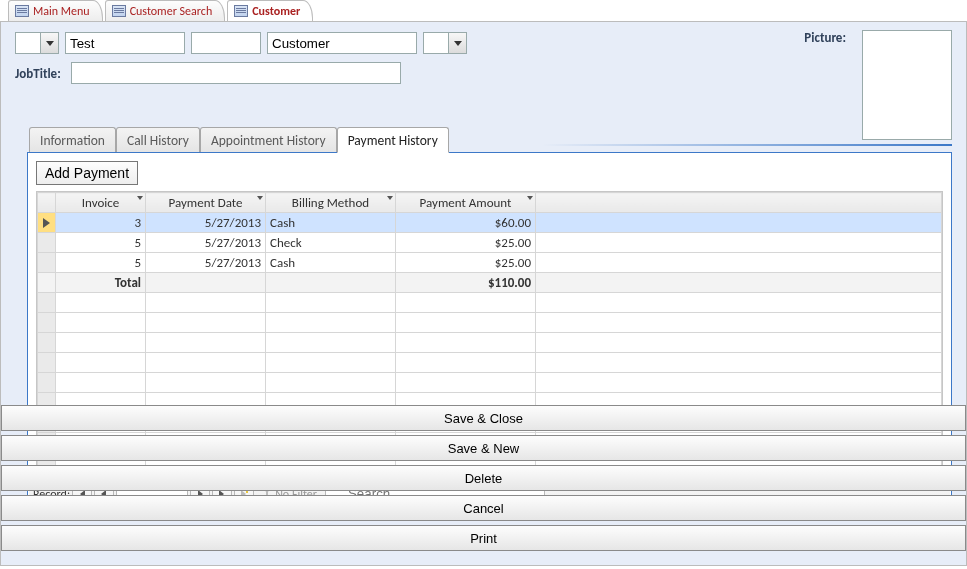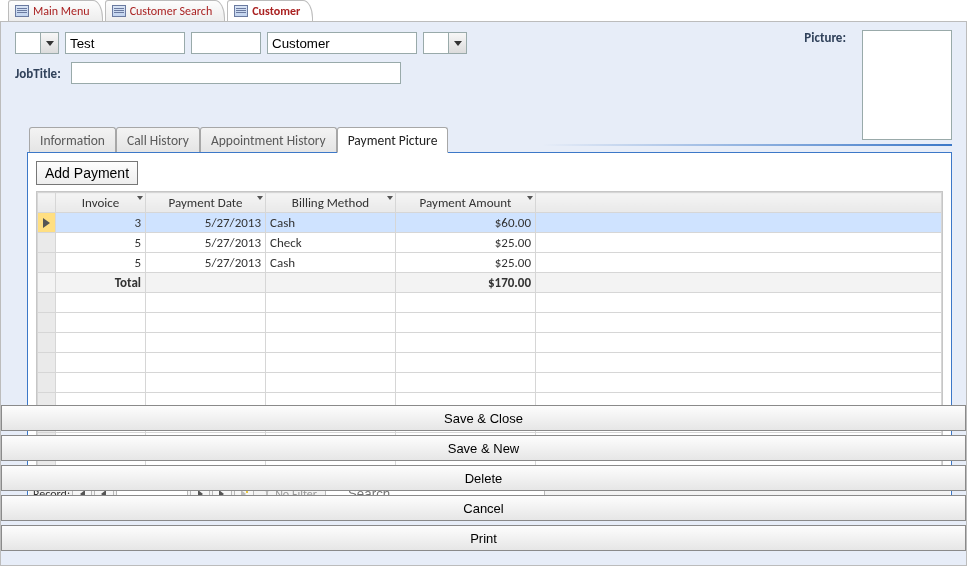--- a/index.html
+++ b/index.html
@@ -248,21 +248,21 @@
     <div class="itab">
         <span>Information</span>
       </div>
     <div class="itab">
         <span>Call History</span>
       </div>
     <div class="itab">
         <span>Appointment History</span>
       </div>
     <div class="itab active">
-        <span>Payment Picture</span>
+        <span>Payment History</span>
       </div>
   </div>
 
   <div class="panel">
     <button class="addpay">Add Payment</button>
 
     <div class="grid">
       <table class="ds">
         <thead>
           <tr>
@@ -305,21 +305,21 @@
             <td class="r">5/27/2013</td>
             <td>Cash</td>
             <td class="r">$25.00</td>
             <td class="extra-col"></td>
           </tr>
           <tr class="totalrow">
             <td class="rowsel"></td>
             <td class="r">Total</td>
             <td></td>
             <td></td>
-            <td class="r">$170.00</td>
+            <td class="r">$110.00</td>
             <td class="extra-col"></td>
           </tr>
 
           <tr>
               <td class="rowsel"></td>
               <td></td>
               <td></td>
               <td></td>
               <td></td>
               <td class="extra-col"></td>

